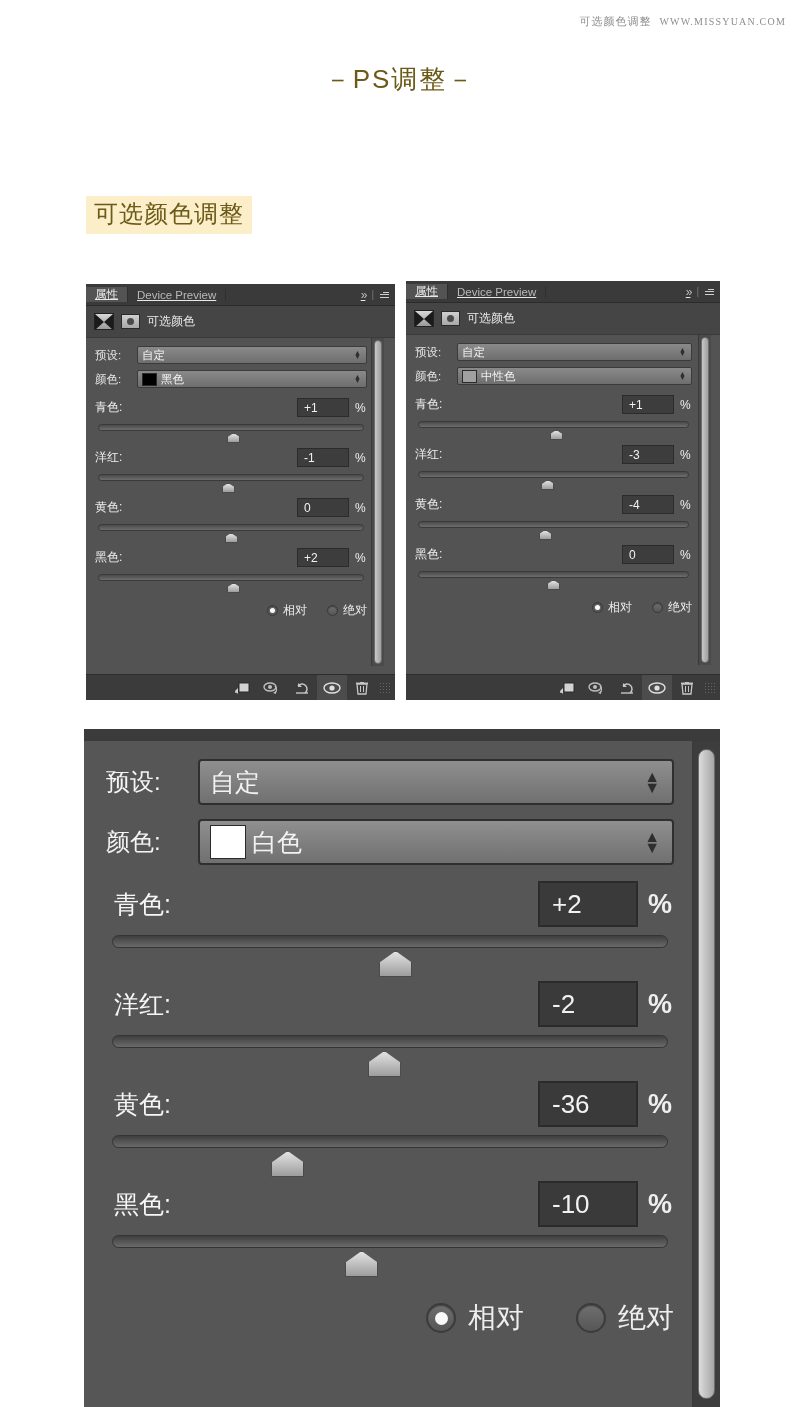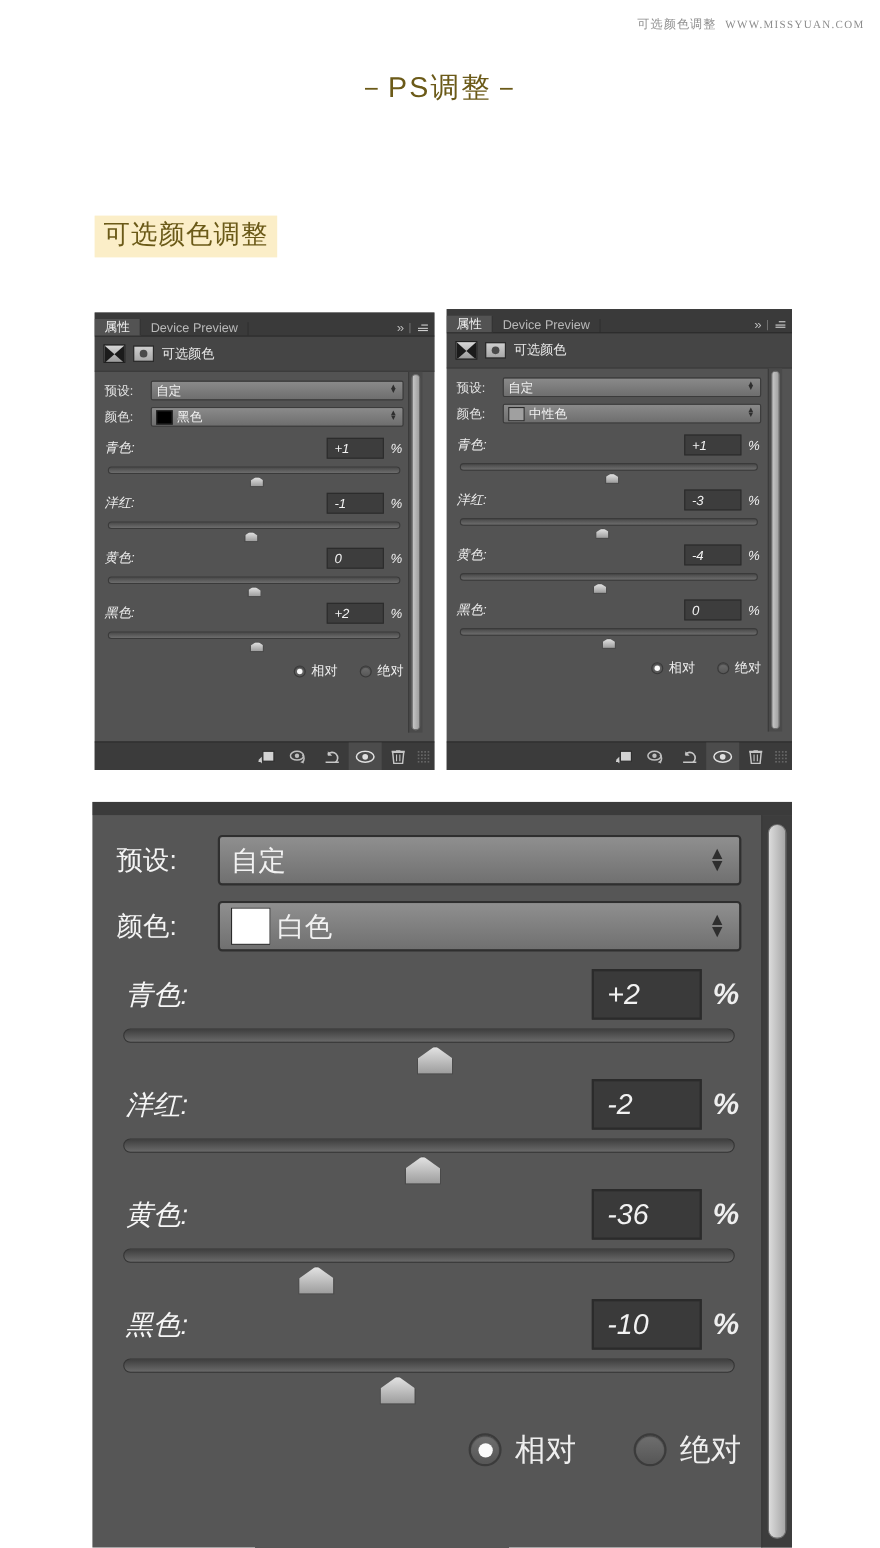--- a/index.html
+++ b/index.html
@@ -52,23 +52,24 @@
     position: absolute;
     background: #535353;
     color: #e8e8e8;
     font-size: 11px;
     overflow: hidden;
   }
   .panel-tabs {
     height: 22px;
     background: #3a3a3a;
     display: flex;
-    align-items: flex-end;
+    align-items: center;
     border-bottom: 1px solid #2b2b2b;
     position: relative;
+    text-decoration: underline;
   }
   .tab {
     display: flex; align-items: center;
     padding: 0 9px;
     font-size: 11.5px;
     color: #b9b9b9;
     border-right: 1px solid #2f2f2f;
     white-space: nowrap;
   }
   .tab.active { background: #535353; color: #f0f0f0; }
@@ -131,21 +132,21 @@
     position: relative;
     color: #f2f2f2;
   }
   .combo .swatch { border: 1px solid #2a2a2a; }
   .combo .spin {
     position: absolute; right: 5px; top: 50%; transform: translateY(-50%);
     display: flex; flex-direction: column; line-height: 0.62; color: #2e2e2e;
   }
 
   .slider-block { margin-bottom: 2px; }
-  .slider-top { display: flex; align-items: center; font-style: italic; }
+  .slider-top { display: flex; align-items: center; }
   .slider-name { color: #efefef; flex: 1; }
   .num-field {
     background: #3d3d3d;
     border: 1px solid #2b2b2b;
     color: #f2f2f2;
     text-align: left;
     display: flex; align-items: center;
   }
   .pct { color: #efefef; }
   .track-wrap { position: relative; }

